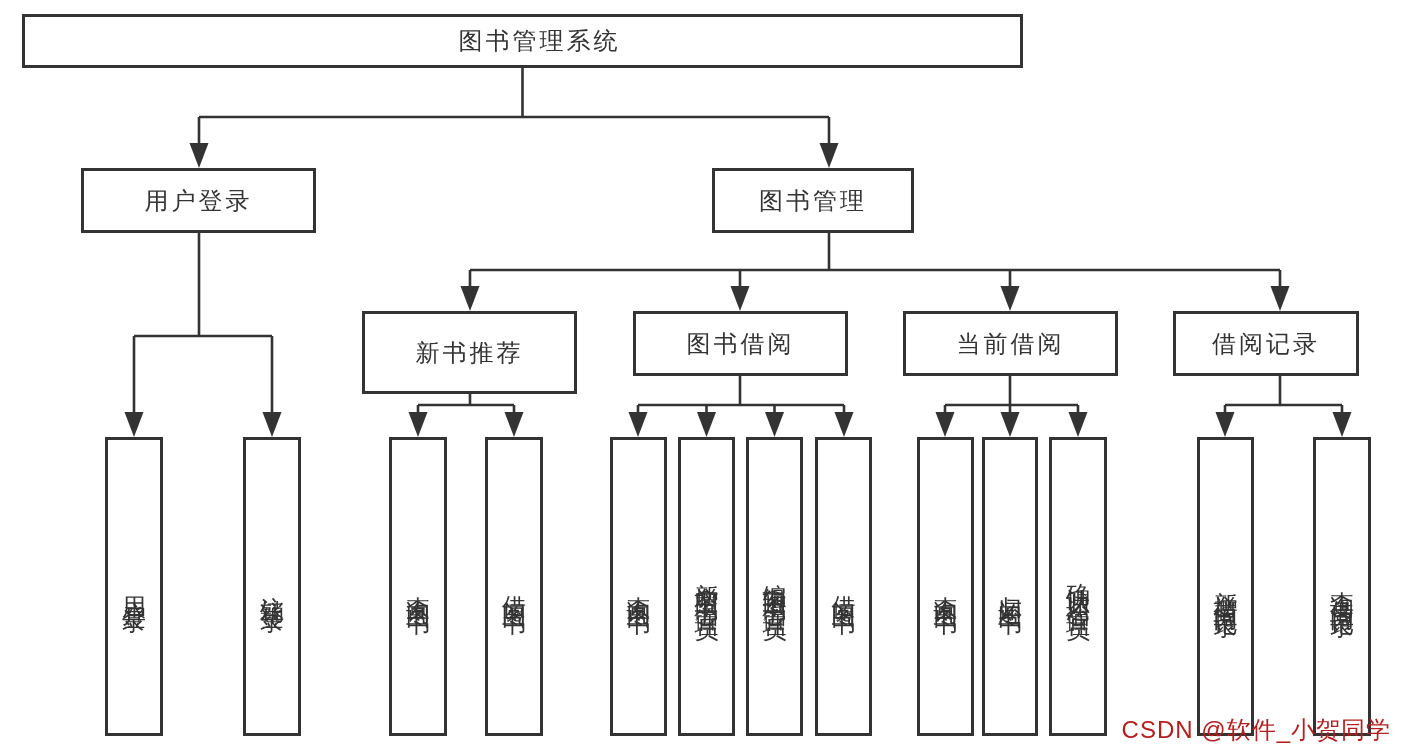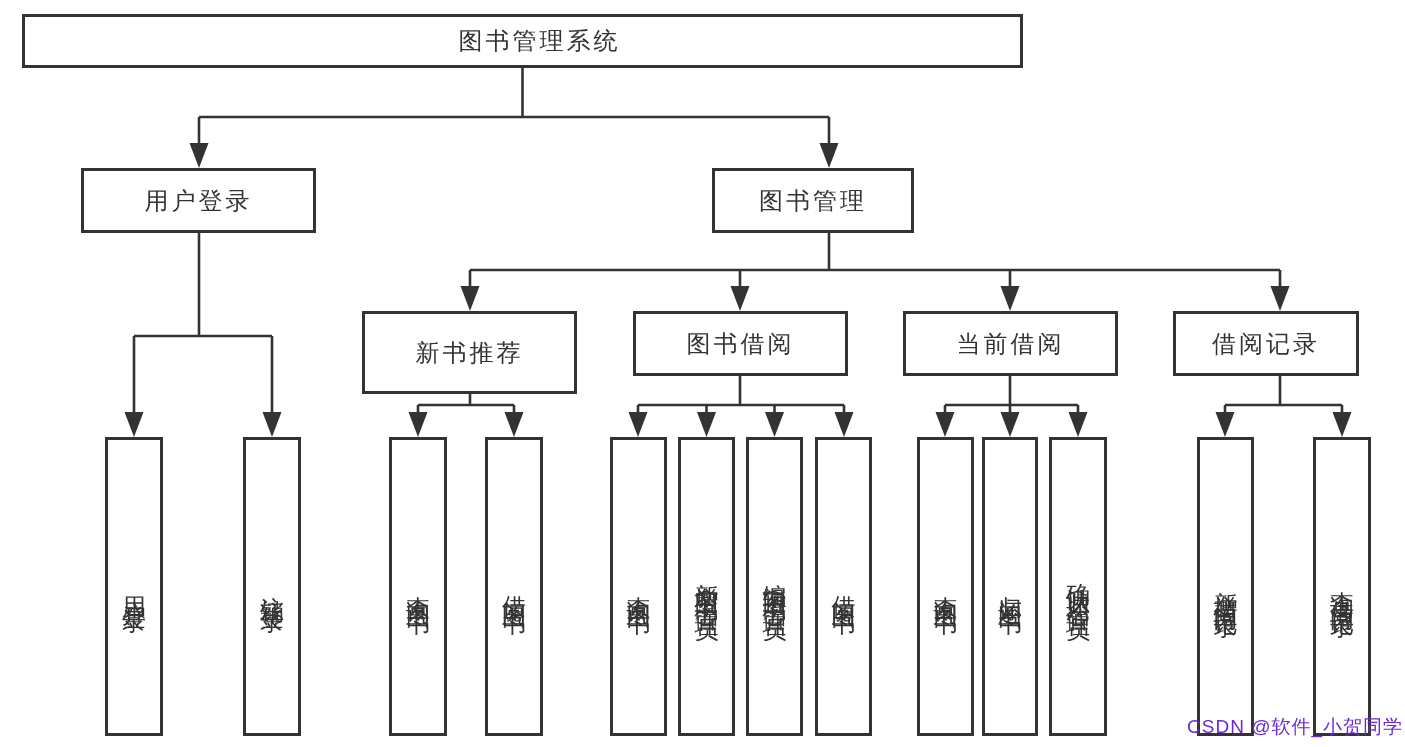--- a/index.html
+++ b/index.html
@@ -35,22 +35,22 @@
   .l-bb-query{left:610px;width:57px;}
   .l-bb-add{left:678px;width:57px;}
   .l-bb-edit{left:746px;width:57px;}
   .l-bb-borrow{left:815px;width:57px;}
   .l-cb-query{left:917px;width:57px;}
   .l-cb-return{left:982px;width:56px;}
   .l-cb-confirm{left:1049px;}
   .l-br-add{left:1197px;width:57px;}
   .l-br-query{left:1313px;}
   .watermark{
-    position:absolute;z-index:3;right:2px;top:714px;
-    font-size:19px;letter-spacing:1px;color:#6d28d9;white-space:nowrap;
+    position:absolute;z-index:3;right:14px;top:714px;
+    font-size:24px;letter-spacing:1px;color:#b91c1c;white-space:nowrap;
   }
 </style>
 </head>
 <body>
 
 <div class="canvas">
 
   <svg class="lines" width="1405" height="747">
       <path d="M522.5 68 V117 M199 117 H829 M829 233 V270 M470 270 H1280 M199 233 V336 M134 336 H272 M470 376 V405 M418 405 H514 M740 376 V405 M638 405 H844 M1010 376 V405 M945 405 H1078 M1280 376 V405 M1225 405 H1342" fill="none" stroke="#333333" stroke-width="2.6"></path>
       <line x1="199" y1="117" x2="199" y2="150" stroke="#333333" stroke-width="2.6"></line>

